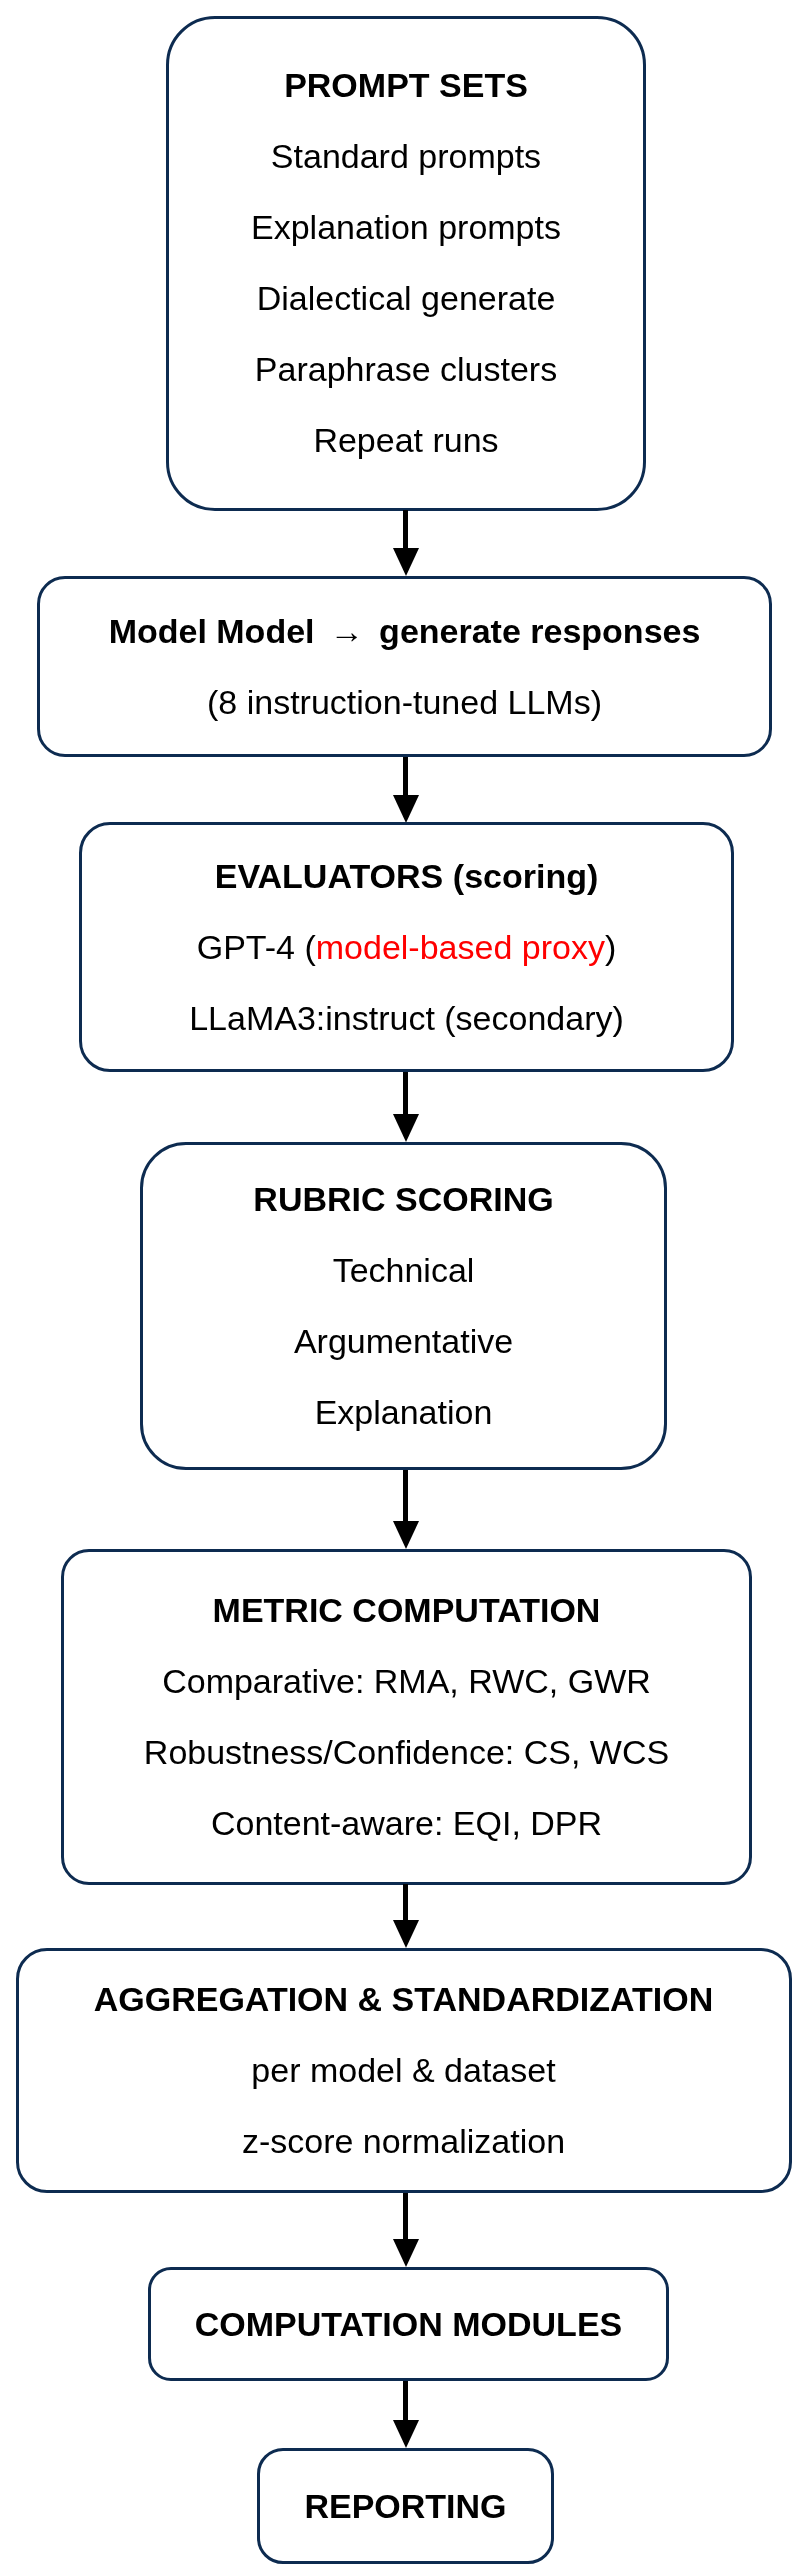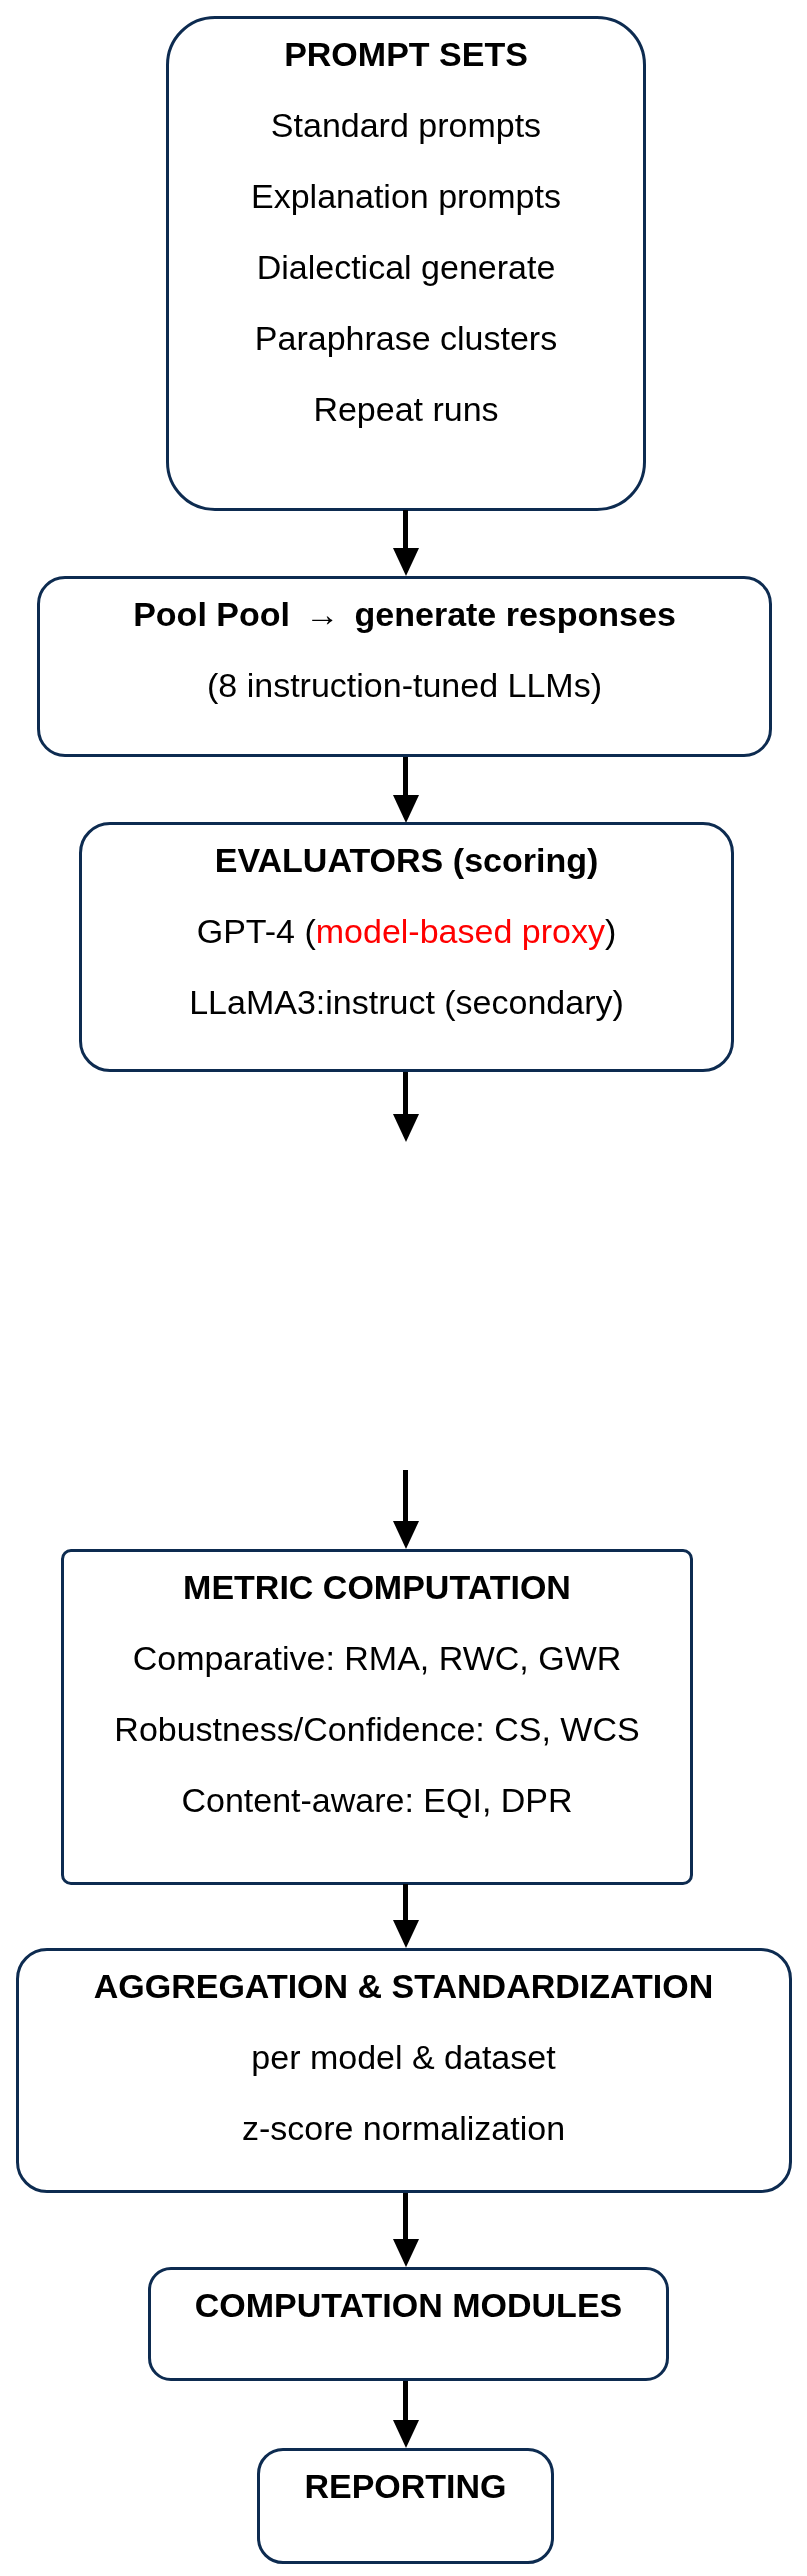--- a/index.html
+++ b/index.html
@@ -15,20 +15,21 @@
     font-family: "Liberation Sans", sans-serif;
     color: #000000;
   }
   .box {
     position: absolute;
     box-sizing: border-box;
     border: 3.6px solid var(--border-color, #0d2b50);
     background: #ffffff;
     display: flex;
     flex-direction: column;
+    justify-content: center;
     align-items: center;
     text-align: center;
   }
   .line {
     font-size: 34px;
     line-height: 71px;
     white-space: nowrap;
   }
   .title {
     font-weight: bold;
@@ -62,21 +63,21 @@
     border-left: 13.4px solid transparent;
     border-right: 13.4px solid transparent;
     border-top: 28px solid #000000;
   }
 
   
   #box-prompt-sets        { left: 166px;  top: 15.5px;   width: 480px;  height: 495px; border-radius: 49px; }
   #box-model-pool         { left: 37px;   top: 576px; width: 735px; height: 181px; border-radius: 28px; }
   #box-evaluators         { left: 79px;  top: 822px; width: 655px; height: 250px; border-radius: 31px; }
   #box-rubric-scoring     { left: 140px;  top: 1142px; width: 527px; height: 328px; border-radius: 46px; }
-  #box-metric-computation { left: 61px;  top: 1549px; width: 632px; height: 336px; border-radius: 10px; }
+  #box-metric-computation { left: 61px;  top: 1549px; width: 691px; height: 336px; border-radius: 28px; }
   #box-aggregation        { left: 15.5px;   top: 1948px; width: 776px; height: 245px; border-radius: 31px; }
   #box-validation         { left: 148px;  top: 2267px; width: 521px; height: 114px; border-radius: 23px; }
   #box-reporting          { left: 257px;  top: 2448px; width: 297px;  height: 116px; border-radius: 26px; }
 
   
   #arrow-1 { left: 392px; top: 510px;  height: 66px; }
   #arrow-2 { left: 392px; top: 757px; height: 66px; }
   #arrow-3 { left: 392px; top: 1072px; height: 70px; }
   #arrow-4 { left: 392px; top: 1470px; height: 79px; }
   #arrow-5 { left: 392px; top: 1884px; height: 64px; }
@@ -97,21 +98,21 @@
     <div class="line">Repeat runs</div>
   </div>
 
   <div class="arrow" id="arrow-1">
     <div class="shaft"></div>
     <div class="head"></div>
   </div>
 
   <div class="box" id="box-model-pool">
     <div class="line">
-      <span class="title">Pool Pool</span><span class="inline-arrow">→</span><span class="title">generate responses</span>
+      <span class="title">Model Model</span><span class="inline-arrow">→</span><span class="title">generate responses</span>
     </div>
     <div class="line">(8 instruction-tuned LLMs)</div>
   </div>
 
   <div class="arrow" id="arrow-2">
     <div class="shaft"></div>
     <div class="head"></div>
   </div>
 
   <div class="box" id="box-evaluators">
@@ -122,20 +123,26 @@
       <span>GPT-4 (</span><span class="red">model-based proxy</span><span>)</span>
     </div>
     <div class="line">LLaMA3:instruct (secondary)</div>
   </div>
 
   <div class="arrow" id="arrow-3">
     <div class="shaft"></div>
     <div class="head"></div>
   </div>
 
+  <div class="box" id="box-rubric-scoring">
+    <div class="line title">RUBRIC SCORING</div>
+    <div class="line">Technical</div>
+    <div class="line">Argumentative</div>
+    <div class="line">Explanation</div>
+  </div>
 
   <div class="arrow" id="arrow-4">
     <div class="shaft"></div>
     <div class="head"></div>
   </div>
 
   <div class="box" id="box-metric-computation">
     <div class="line title">METRIC COMPUTATION</div>
     <div class="line">Comparative: RMA, RWC, GWR</div>
     <div class="line">Robustness/Confidence: CS, WCS</div>

